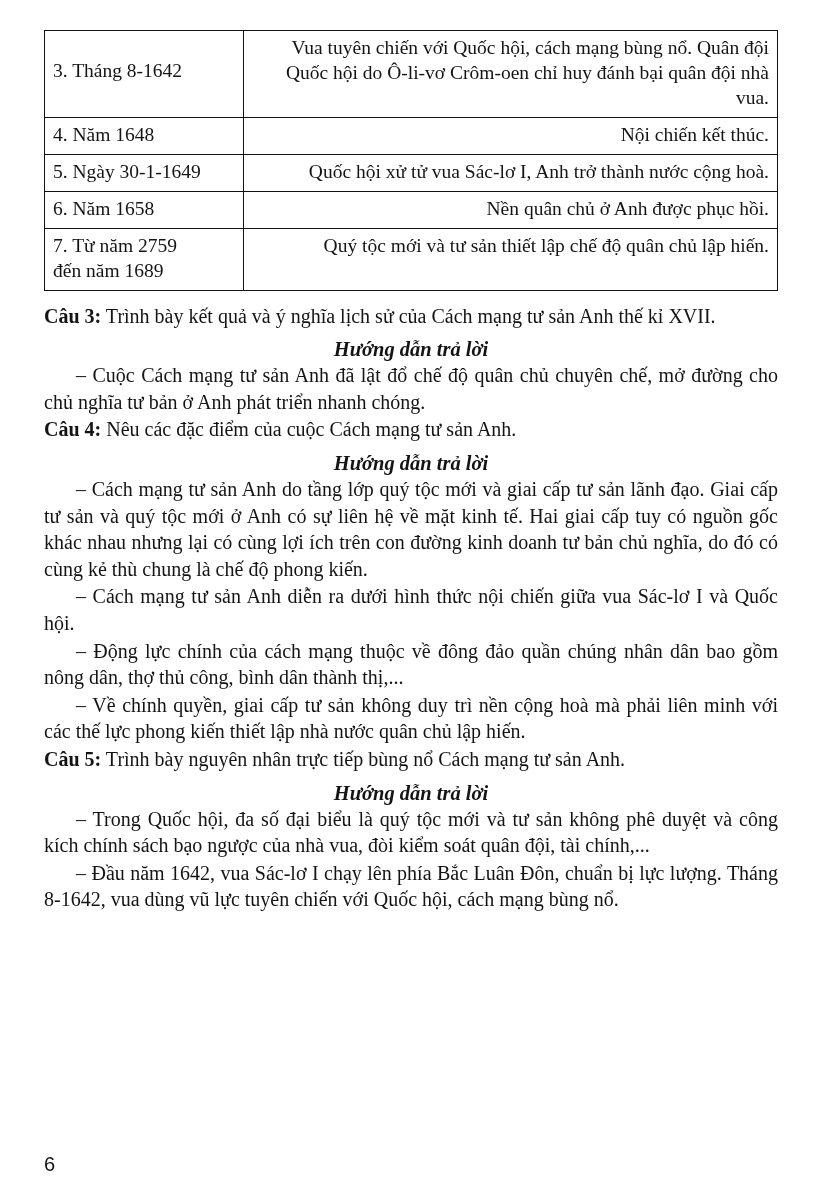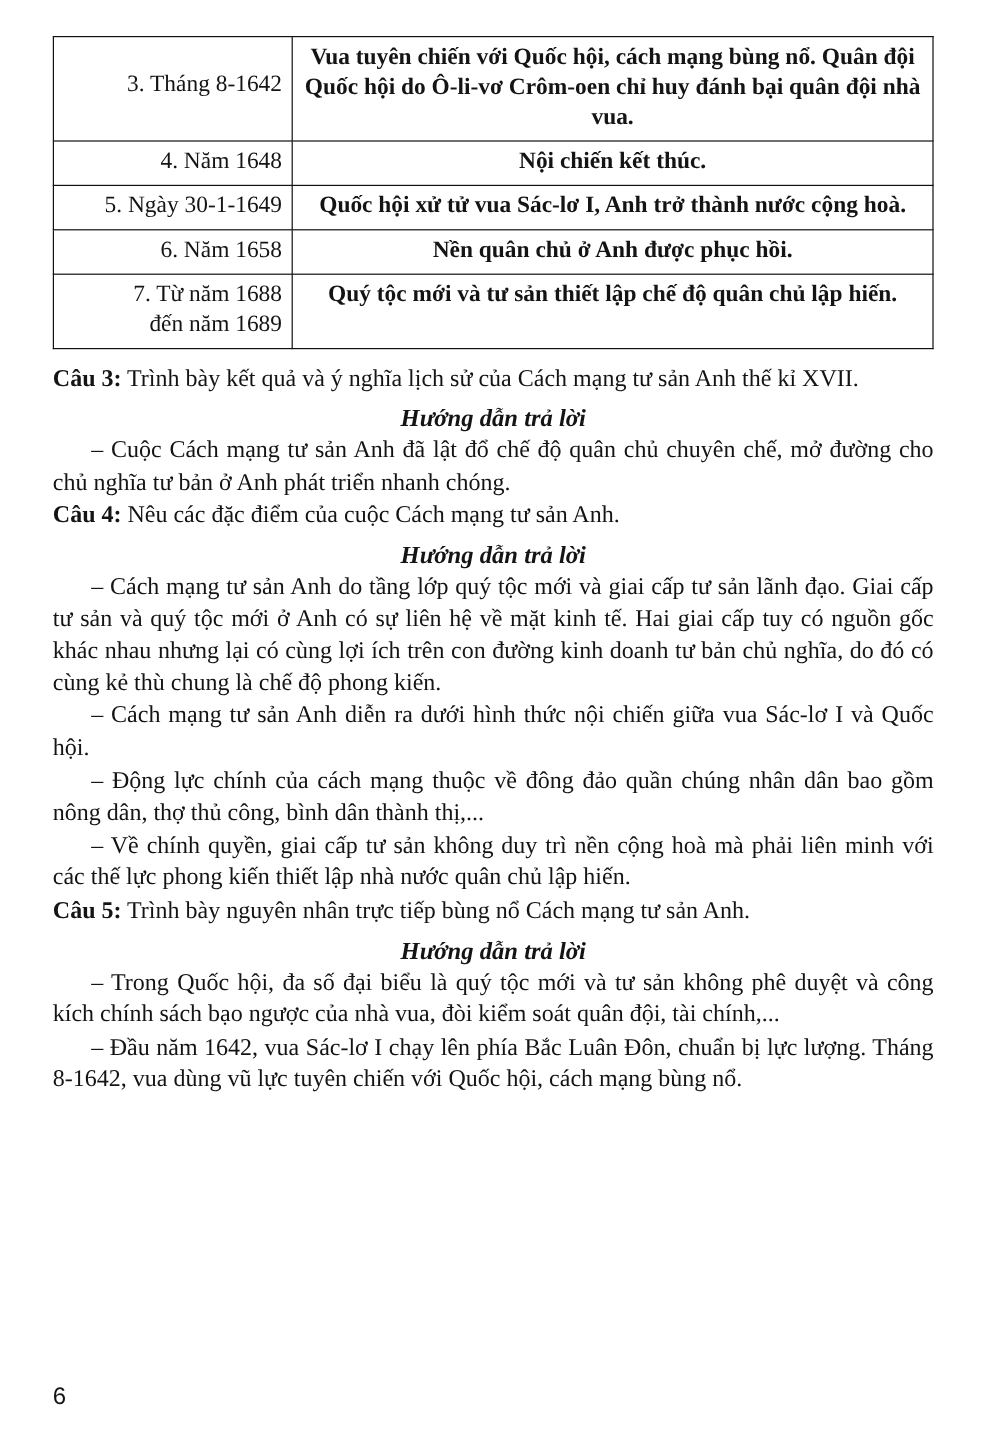--- a/index.html
+++ b/index.html
@@ -38,27 +38,26 @@
     font-size: 19.5px;
     line-height: 1.28;
   }
   table.timeline td {
     border: 1.3px solid #111;
     padding: 5px 8px 6px 8px;
     vertical-align: top;
   }
   table.timeline td.col-a {
     width: 182px;
-    text-align: right;
+    text-align: left;
     white-space: pre-line;
   }
   table.timeline td.col-b {
     width: auto;
-    text-align: center;
-    font-weight: bold;
+    text-align: right;
   }
   .row3 .col-a { padding-top: 28px; }
   .row7 .col-a { padding-top: 5px; }
 
   
   .para {
     font-size: 20px;
     line-height: 1.33;
     margin: 1px 0 0 0;
     text-align: justify;
@@ -104,21 +103,21 @@
         </tr>
         <tr class="row5">
           <td class="col-a">5. Ngày 30-1-1649</td>
           <td class="col-b">Quốc hội xử tử vua Sác-lơ I, Anh trở thành nước cộng hoà.</td>
         </tr>
         <tr class="row6">
           <td class="col-a">6. Năm 1658</td>
           <td class="col-b">Nền quân chủ ở Anh được phục hồi.</td>
         </tr>
         <tr class="row7">
-          <td class="col-a">7. Từ năm 1688
+          <td class="col-a">7. Từ năm 2759
 đến năm 1689</td>
           <td class="col-b">Quý tộc mới và tư sản thiết lập chế độ quân chủ lập hiến.</td>
         </tr>
       </tbody>
     </table>
 
     <p class="para spacer-top"><span class="q-label">Câu 3:</span><span> Trình bày kết quả và ý nghĩa lịch sử của Cách mạng tư sản Anh thế kỉ XVII.</span></p>
     <p class="guide">Hướng dẫn trả lời</p>
     <p class="para dash-para">– Cuộc Cách mạng tư sản Anh đã lật đổ chế độ quân chủ chuyên chế, mở đường cho chủ nghĩa tư bản ở Anh phát triển nhanh chóng.</p>
 

